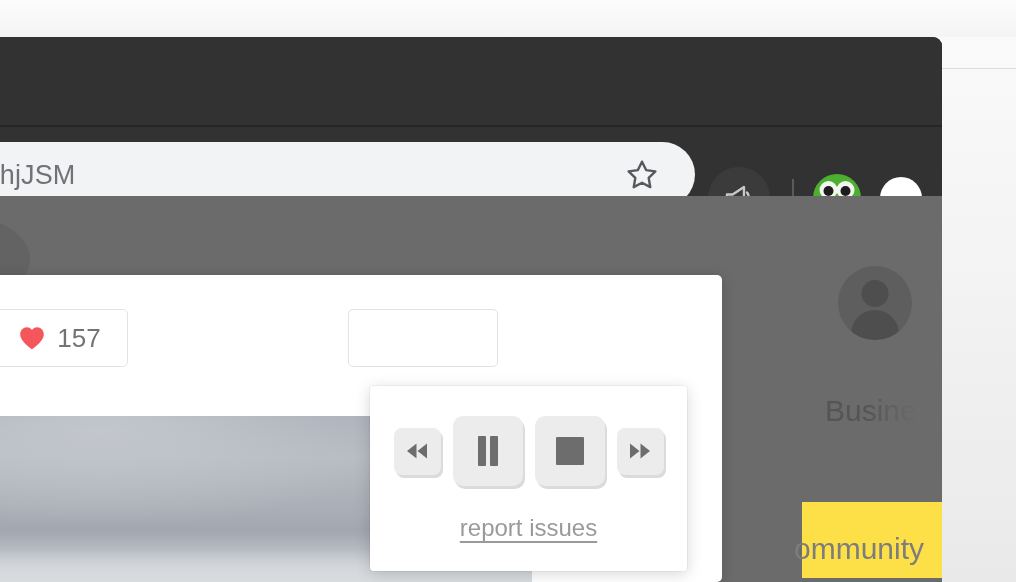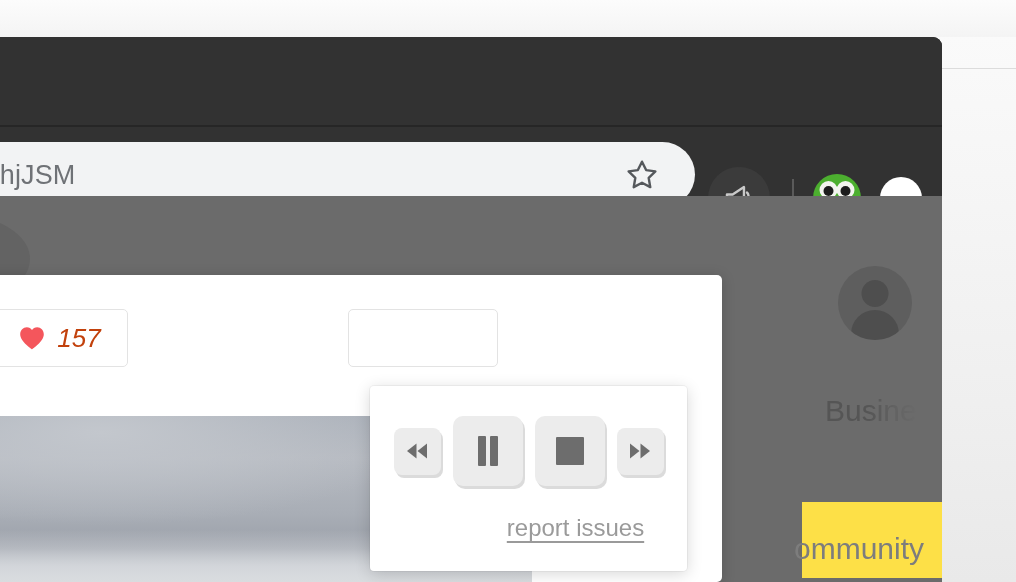--- a/index.html
+++ b/index.html
@@ -271,22 +271,21 @@
     align-items: center;
     justify-content: center;
     box-sizing: border-box;
   }
   .pill-likes { left: 202px; width: 136px; gap: 12px; }
   .pill-collect { left: 356px; width: 188px; gap: 12px; }
   .pill-third { left: 558px; width: 150px; }
 
   .pill-label {
     font-size: 26px;
-    color: #c2410c;
-    font-style: italic;
+    color: #737373;
   }
 
   .heart-icon { width: 26px; height: 24px; display:block; }
   .plus-icon { width: 26px; height: 26px; display:block; }
 
   
   .card-photo {
     position: absolute;
     left: 0;
     top: 141px;
@@ -361,21 +360,20 @@
   .ext-report {
     position: absolute;
     left: 0;
     top: 128px;
     width: 100%;
     text-align: center;
     font-size: 24px;
     color: #9a9a9a;
     text-decoration: underline;
     text-underline-offset: 5px;
-    padding-left: 47px;
   }
 
   
   .glyph { fill: #6d6d6d; }
 </style>
 </head>
 <body>
 
 <div id="root">
 

